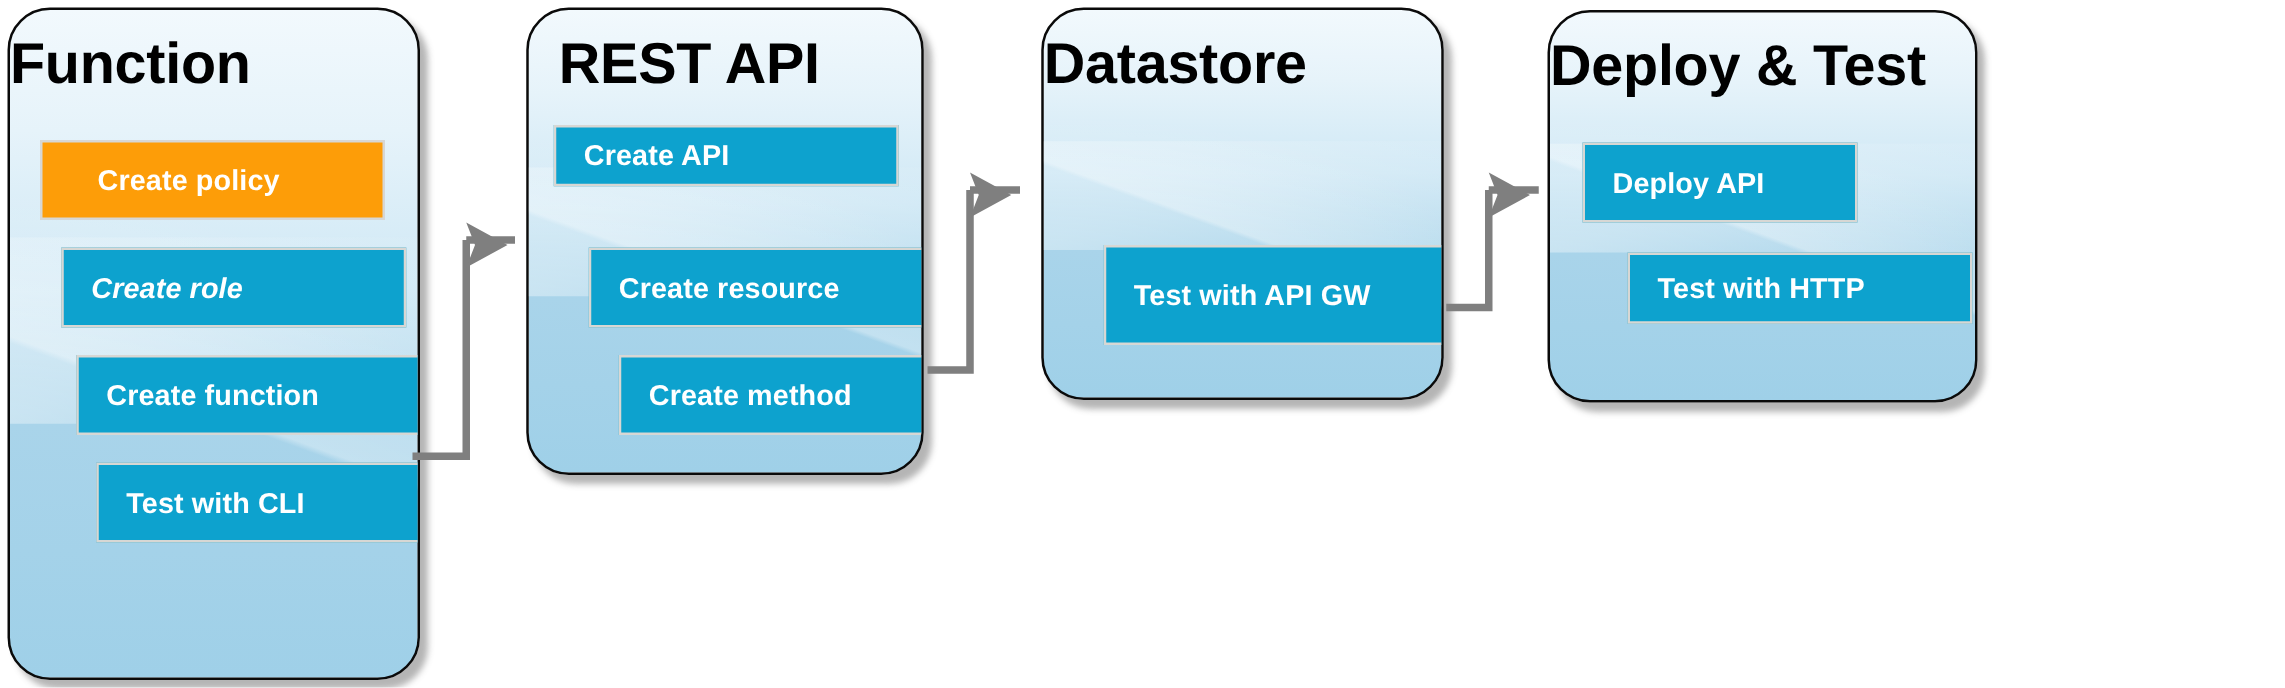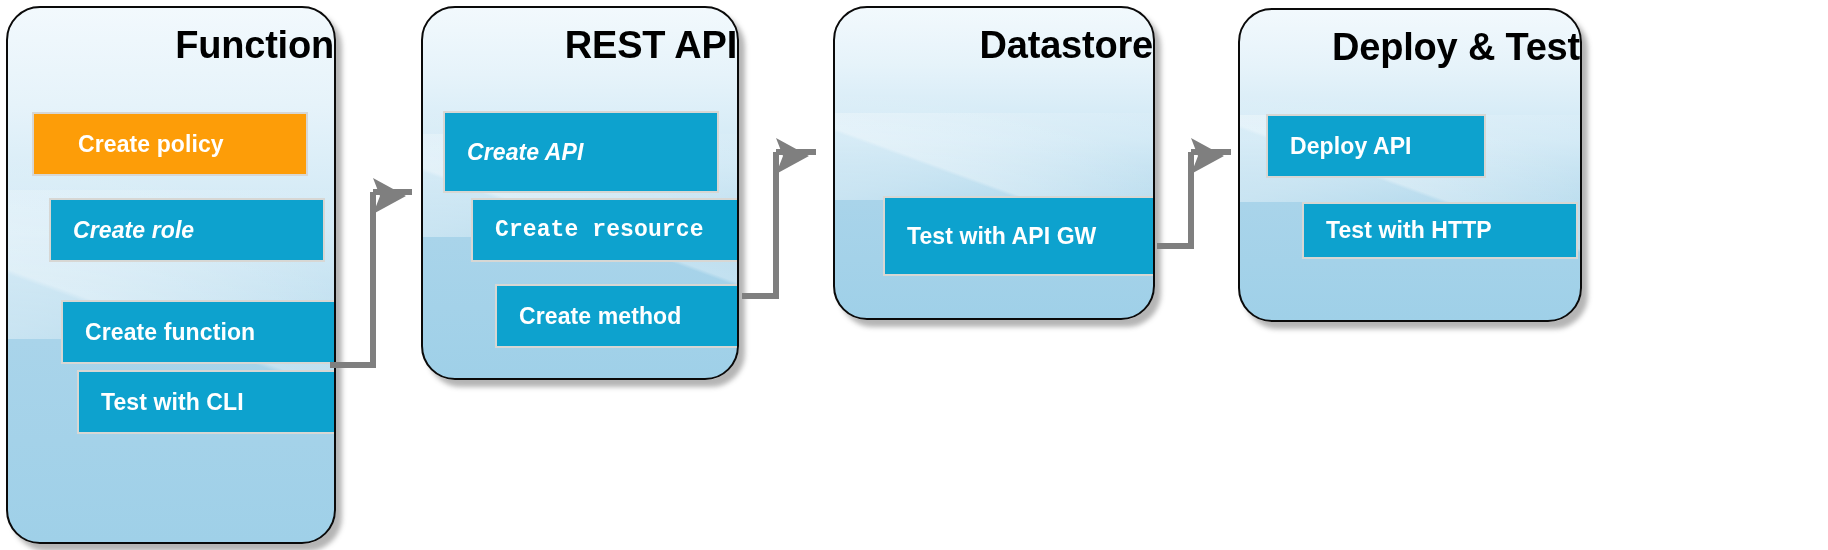--- a/index.html
+++ b/index.html
@@ -50,22 +50,22 @@
     right: -20%;
     top: 22%;
     width: 150%;
     height: 40%;
     background: radial-gradient(ellipse at 18% 100%, rgba(255,255,255,0.38) 0%, rgba(255,255,255,0.0) 62%);
     pointer-events: none;
   }
 
   .panel-title {
     position: relative;
-    text-align: right;
-    font-size: 38px;
+    text-align: left;
+    font-size: 46px;
     font-weight: bold;
     color: #000000;
     letter-spacing: -0.2px;
     margin-top: 18px;
     line-height: 1.05;
   }
 
   
   .chip {
     position: absolute;
@@ -98,45 +98,45 @@
     <div class="swoosh"></div>
     <div class="swoosh2"></div>
     <div class="panel-title">Function</div>
 
     <div class="chip highlight" style="left:24px; top:104px; width:276px; height:64px;padding-left:44px;">
       <span>Create policy</span>
     </div>
     <div class="chip" style="left:41px; top:190px; width:276px; height:64px;font-style:italic;">
       <span>Create role</span>
     </div>
-    <div class="chip" style="left:53px; top:276px; width:276px; height:64px;margin-top:16px;">
+    <div class="chip" style="left:53px; top:276px; width:276px; height:64px;">
       <span>Create function</span>
     </div>
     <div class="chip" style="left:69px; top:362px; width:276px; height:64px;">
       <span>Test with CLI</span>
     </div>
   </div>
 
   <div class="panel" style="left:421px; top:6px; width:318px; height:374px;padding-left:24px;">
     <div class="swoosh"></div>
     <div class="swoosh2"></div>
     <div class="panel-title">REST API</div>
 
-    <div class="chip" style="left:20px; top:103px; width:276px; height:82px;font-style:italic;">
+    <div class="chip" style="left:20px; top:92px; width:276px; height:49px;">
       <span>Create API</span>
     </div>
-    <div class="chip" style="left:48px; top:190px; width:276px; height:64px;font-family:Liberation Mono, monospace;">
+    <div class="chip" style="left:48px; top:190px; width:276px; height:64px;">
       <span>Create resource</span>
     </div>
     <div class="chip" style="left:72px; top:276px; width:276px; height:64px;align-items:center;">
       <span>Create method</span>
     </div>
   </div>
 
-  <div class="panel" style="left:833px; top:6px; width:322px; height:314px;padding-left:36px;">
+  <div class="panel" style="left:833px; top:6px; width:322px; height:314px;">
     <div class="swoosh"></div>
     <div class="swoosh2"></div>
     <div class="panel-title">Datastore</div>
 
     <div class="chip" style="left:48px; top:188px; width:276px; height:80px;">
       <span>Test with API GW</span>
     </div>
   </div>
 
   <div class="panel" style="left:1238px; top:8px; width:344px; height:314px;">

